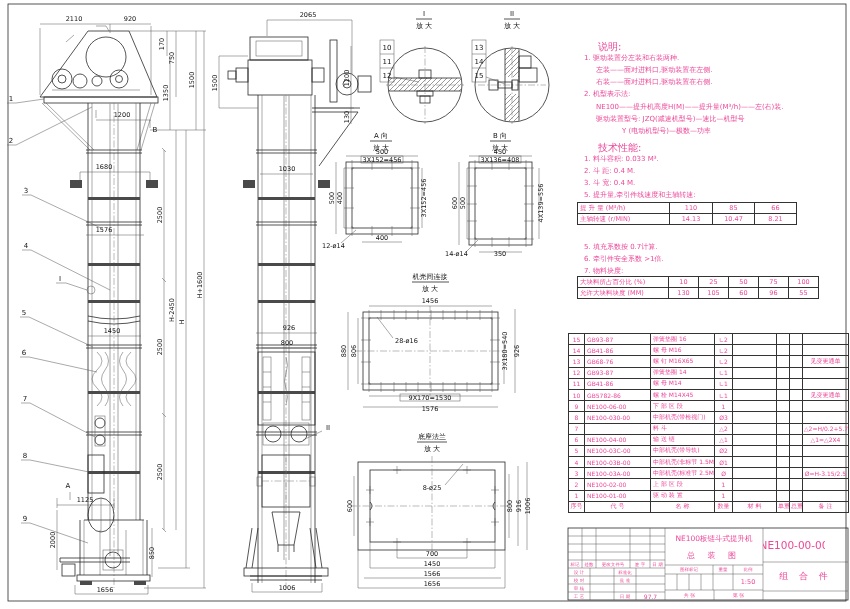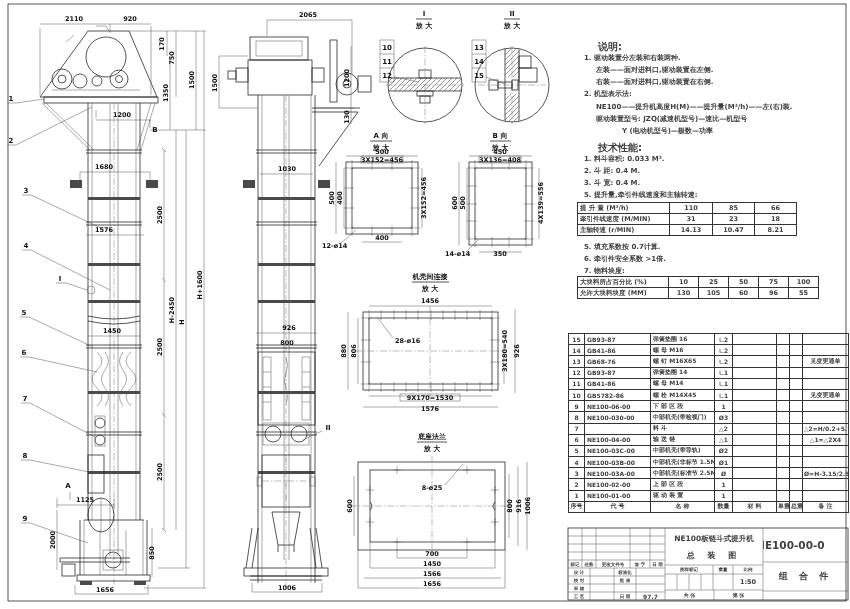--- a/index.html
+++ b/index.html
@@ -1,17 +1,17 @@
 <!DOCTYPE html>
 <html><head>
 <meta charset="utf-8">
 <style>
   html,body{margin:0;padding:0;background:#fff;}
   #sheet{position:relative;width:850px;height:609px;background:#fff;overflow:hidden;
-         font-family:"DejaVu Sans","Liberation Sans",sans-serif;color:#404040;font-weight:bold;}
+         font-family:"DejaVu Sans","Liberation Sans",sans-serif;color:#ec4899;}
   svg{position:absolute;left:0;top:0;}
   svg text{text-anchor:middle;font-family:"DejaVu Sans","Liberation Sans",sans-serif;}
   .ln{stroke:#2a2a2a;stroke-width:.8;fill:none;}
   .lt{stroke:#555;stroke-width:.5;fill:none;}
   .cl{stroke:#777;stroke-width:.5;stroke-dasharray:7 2 1.5 2;fill:none;}
   .ch{stroke:#9a9a9a;stroke-width:.9;fill:none;}
   .bd{fill:#4a4a4a;stroke:none;}
   .dim{font-size:6.5px;fill:#111;}
   .bal{font-size:7px;fill:#111;}
   .ttl{font-size:7px;fill:#111;}
@@ -347,26 +347,20 @@
         <col style="width:42px">
       </colgroup>
   <tbody>
         <tr>
     <td class="cL">提 升 量  (M³/h)</td>
     <td>110</td>
     <td>85</td>
     <td>66</td>
   </tr>
   <tr>
-    <td class="cL">牵引件线速度 (M/MIN)</td>
-    <td>31</td>
-    <td>23</td>
-    <td>18</td>
-  </tr>
-  <tr>
     <td class="cL">主轴转速 (r/MIN)</td>
     <td>14.13</td>
     <td>10.47</td>
     <td>8.21</td>
   </tr>
 </tbody>
     </table>
 
 <table style="left:577px;top:276px;width:241px;">
   <colgroup>

